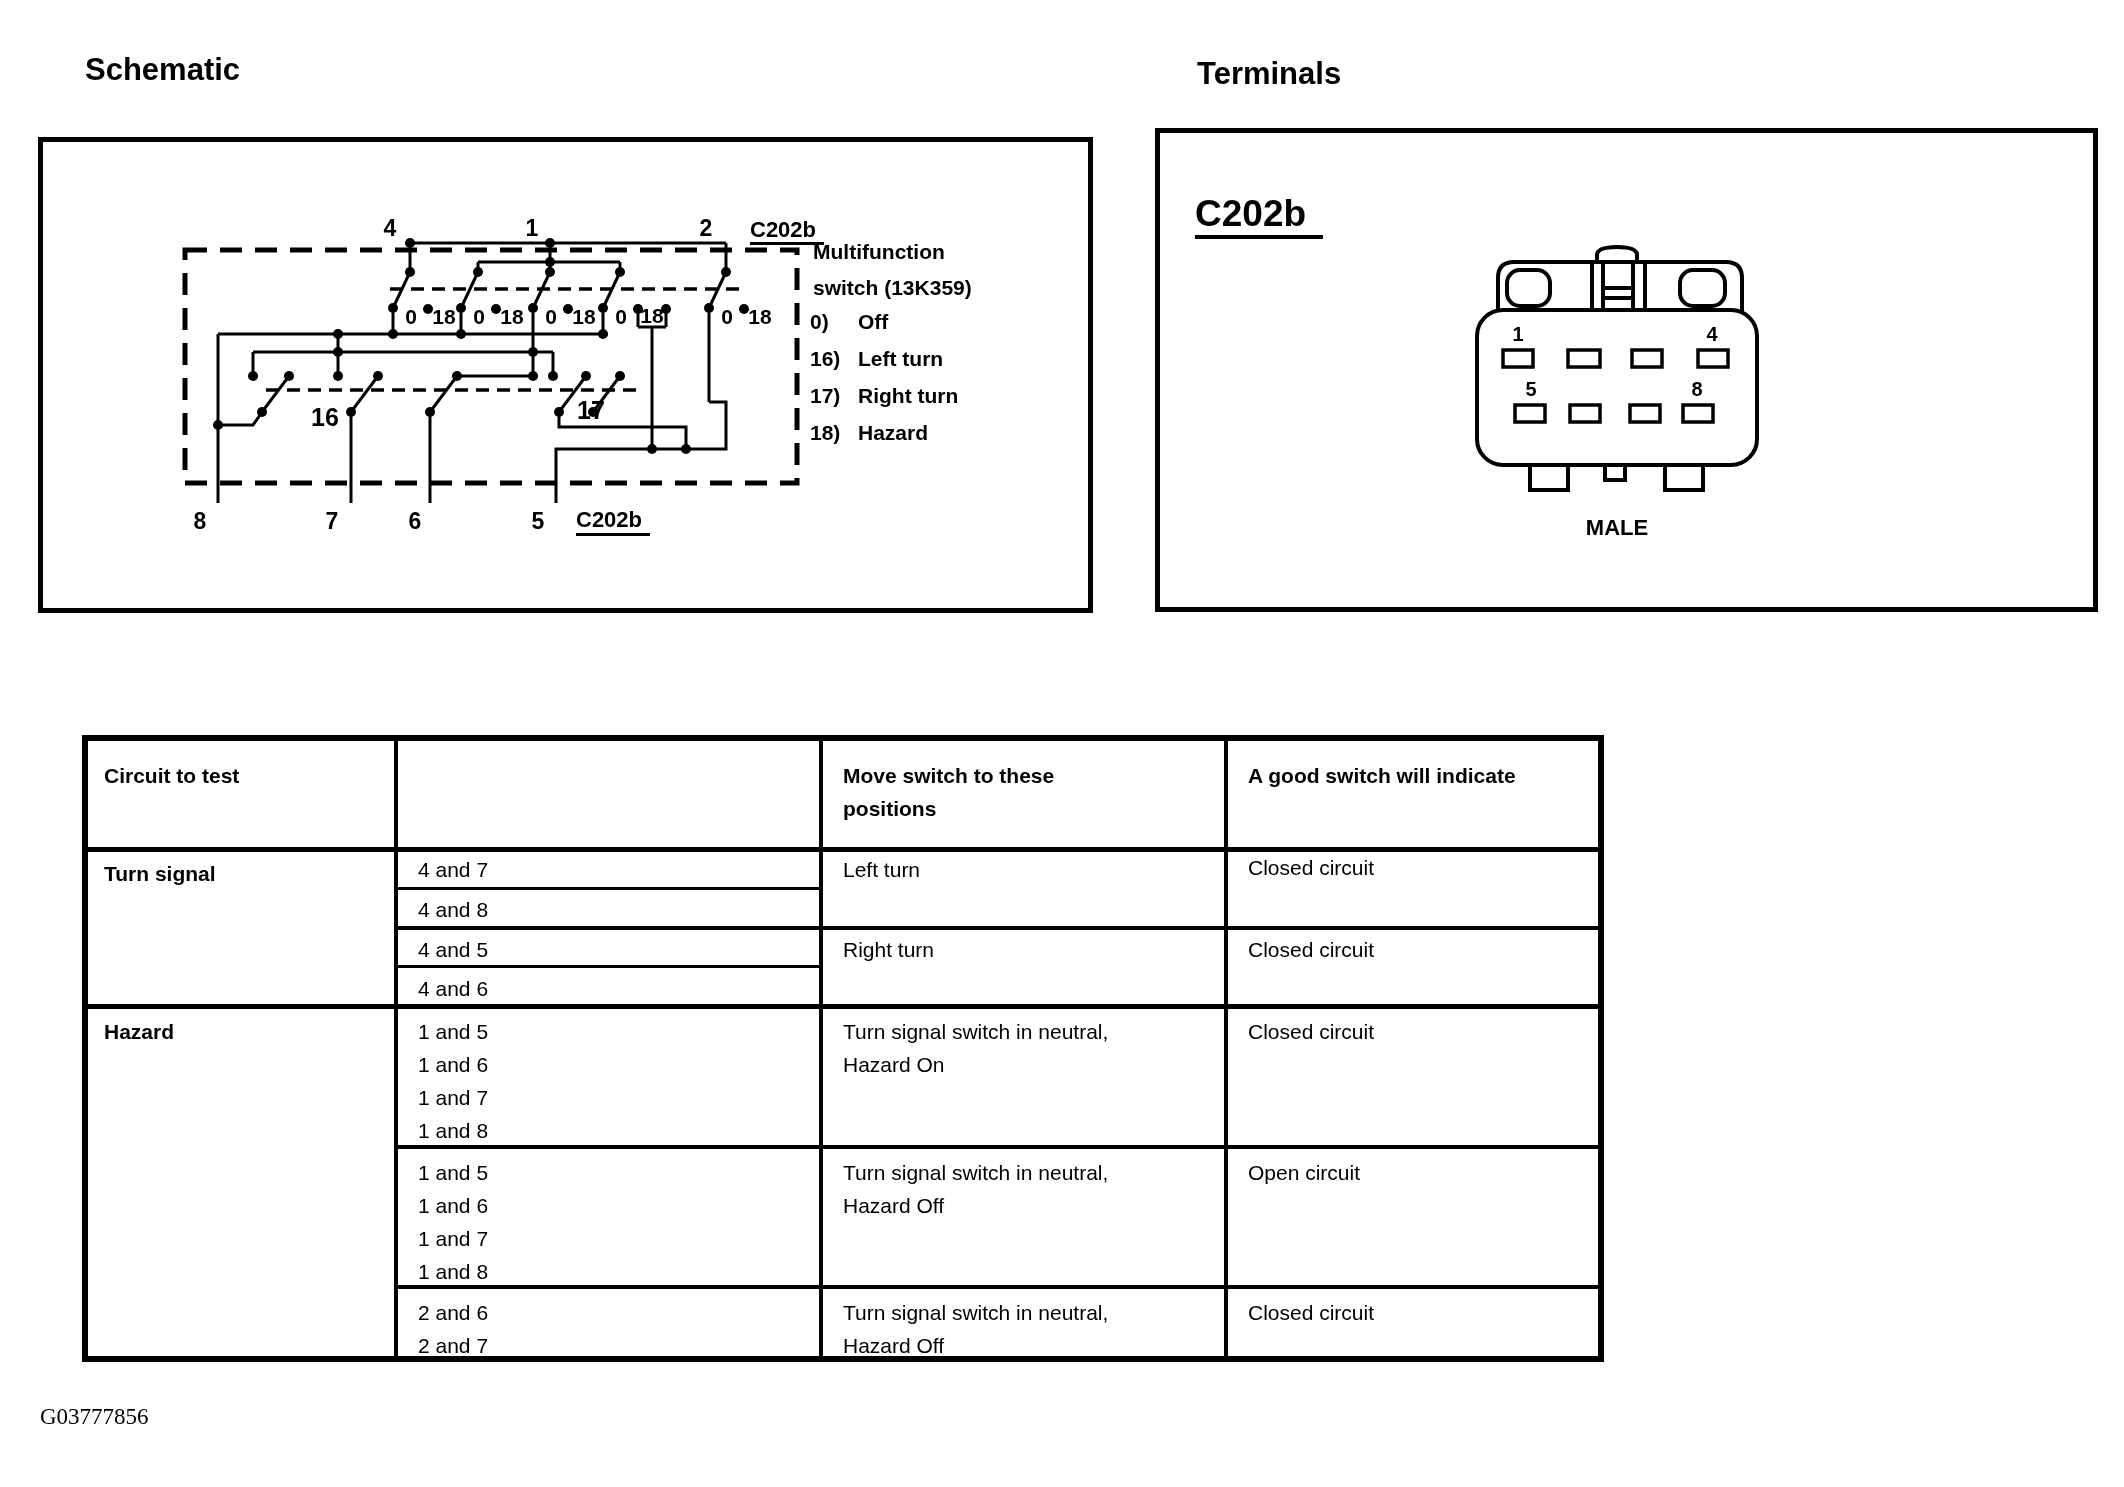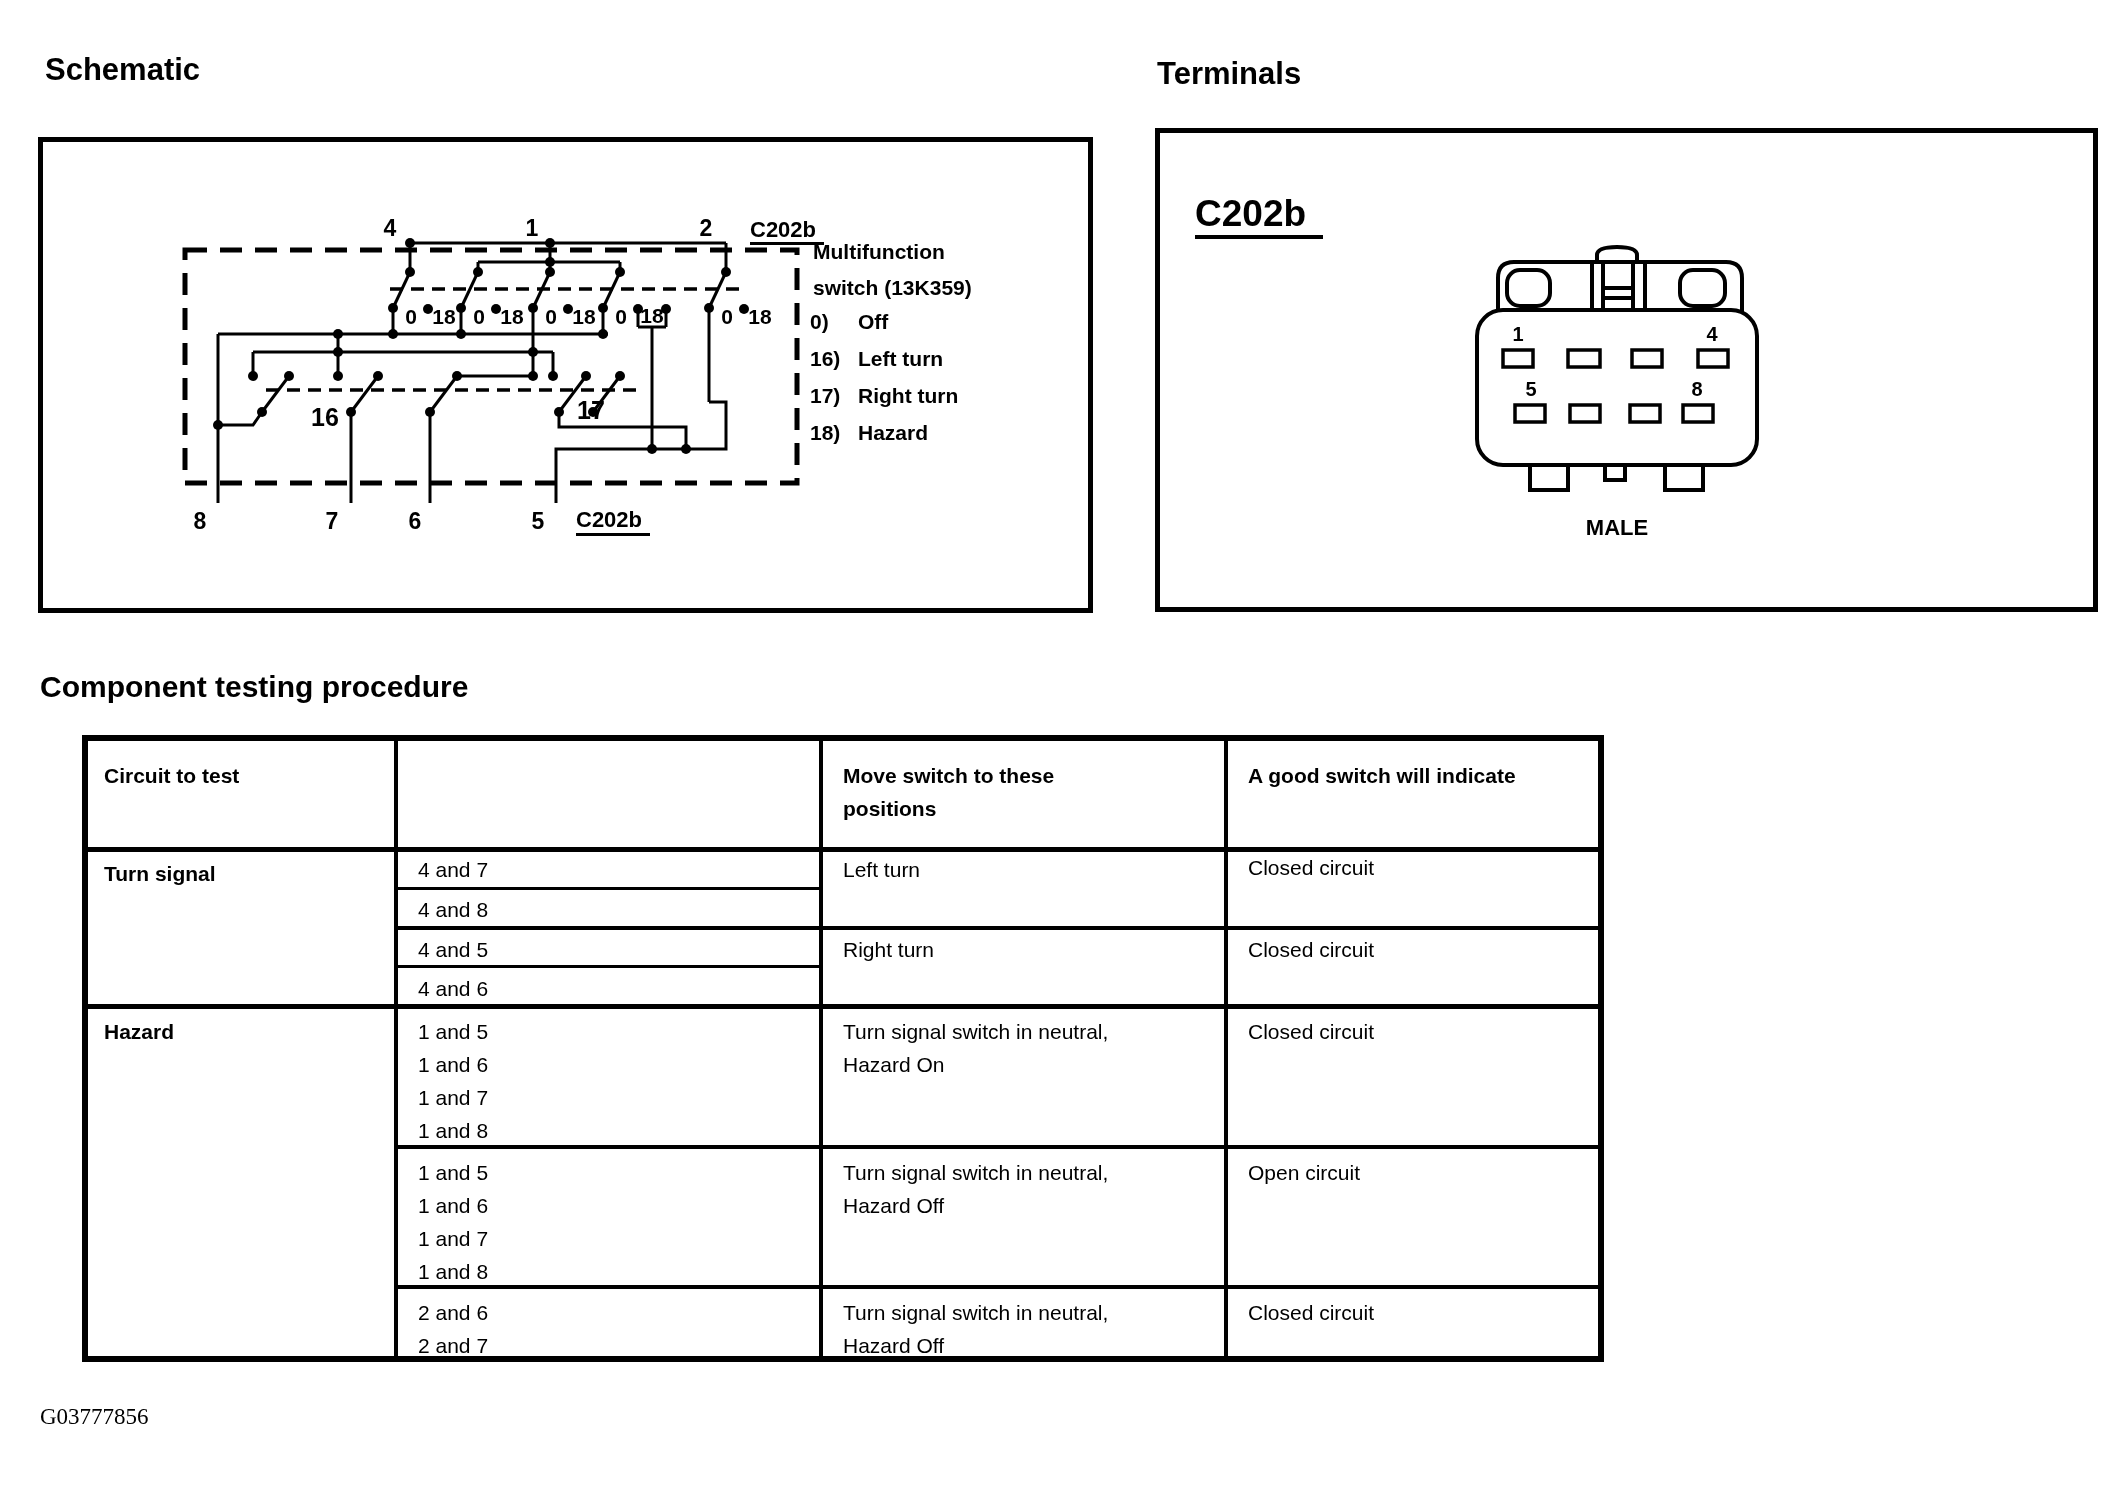--- a/index.html
+++ b/index.html
@@ -1,18 +1,18 @@
 <!DOCTYPE html>
 <html><head>
 <meta charset="utf-8">
 <style>
   html,body{margin:0;padding:0;background:#ffffff;}
   .page{position:relative;width:2124px;height:1487px;background:#fff;color:#000;
         font-family:"Liberation Sans",sans-serif;}
-  .heading{position:absolute;font-size:31px;font-weight:700;letter-spacing:0px;}
+  .heading{position:absolute;font-size:31px;font-weight:700;letter-spacing:0px;margin-left:40px;}
   .panel-svg{position:absolute;}
   
   .ttable{position:absolute;left:38px;top:735px;width:1522px;height:627px;margin-left:44px;}
   .tline{position:absolute;background:#000;}
   .tcell{position:absolute;font-size:21px;line-height:33px;white-space:pre-line;
          padding:0;}
   .tcell.bold{font-weight:700;}
   .figid{position:absolute;left:40px;top:1404px;font-size:23px;font-weight:400;font-family:Liberation Serif, serif;}
   svg text{font-family:"Liberation Sans",sans-serif;fill:#000;}
 </style>
@@ -220,21 +220,20 @@
     <g font-size="20" font-weight="700" text-anchor="middle">
       <text x="363" y="213">1</text>
       <text x="557" y="213">4</text>
       <text x="376" y="268">5</text>
       <text x="542" y="268">8</text>
     </g>
 
     <text x="462" y="407" font-size="22" font-weight="700" text-anchor="middle">MALE</text>
   </svg>
 
-  <div class="heading" style="left:40px;top:670px;font-size:30px;">Component testing procedure</div>
 
   <div class="ttable">
 
     <div class="tline" style="left:0;top:0;width:1522px;height:6px"></div>
     <div class="tline" style="left:0;top:621px;width:1522px;height:6px"></div>
     <div class="tline" style="left:0;top:0;width:6px;height:627px"></div>
     <div class="tline" style="left:1516px;top:0;width:6px;height:627px"></div>
 
     <div class="tline" style="left:312px;top:0;width:4px;height:627px"></div>
     <div class="tline" style="left:737px;top:0;width:4px;height:627px"></div>

